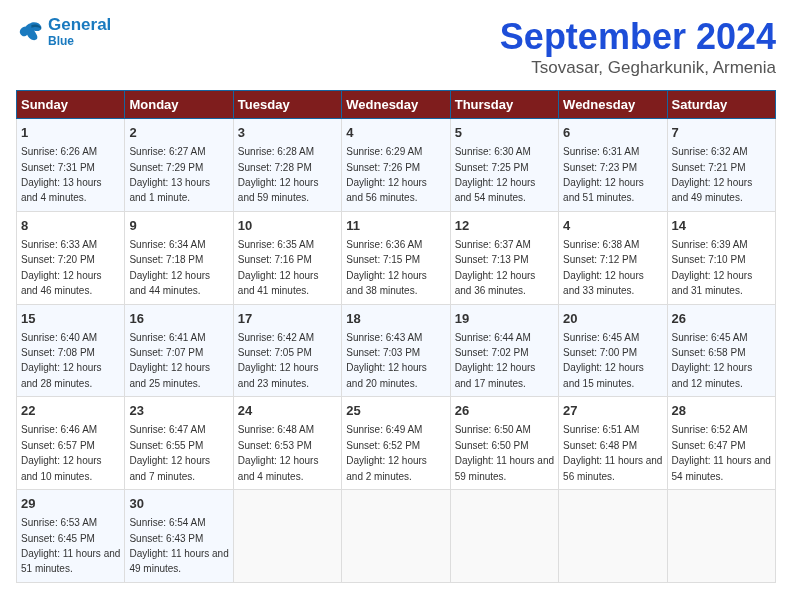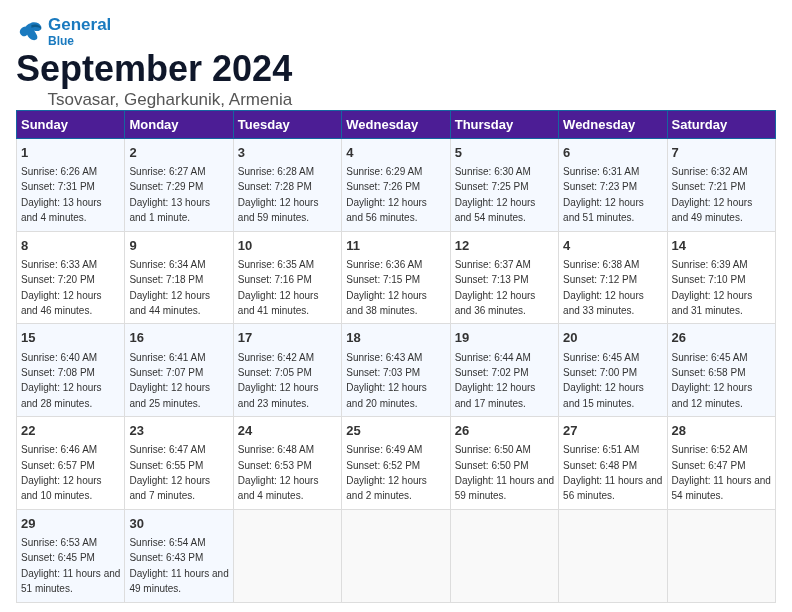--- a/index.html
+++ b/index.html
@@ -7,51 +7,51 @@
       font-family: Arial, sans-serif;
       background: #fff;
       width: 792px;
       min-height: 612px;
       padding: 16px;
     }
     .header {
       display: flex;
       align-items: flex-start;
       justify-content: space-between;
-      flex-direction: column;
+      margin-bottom: 12px;
     }
     .logo {
       display: flex;
       align-items: center;
       gap: 4px;
     }
     .logo-bird {
       width: 28px;
       height: 28px;
     }
     .title-block {
       text-align: right;
     }
     .month-title {
       font-size: 36px;
       font-weight: bold;
-      color: #0f172a;
+      color: #1d4ed8;
       text-align: right;
     }
     .location {
       font-size: 17px;
       color: #555;
     }
     table {
       width: 100%;
       border-collapse: collapse;
       font-size: 11px;
     }
     thead tr th {
-      background: #4c1d95;
+      background: #7f1d1d;
       color: #fff;
       font-size: 13px;
       font-weight: bold;
       padding: 6px 4px;
       text-align: left;
       border: 1px solid #1565a0;
     }
     tbody tr td {
       vertical-align: top;
       padding: 5px 4px;

